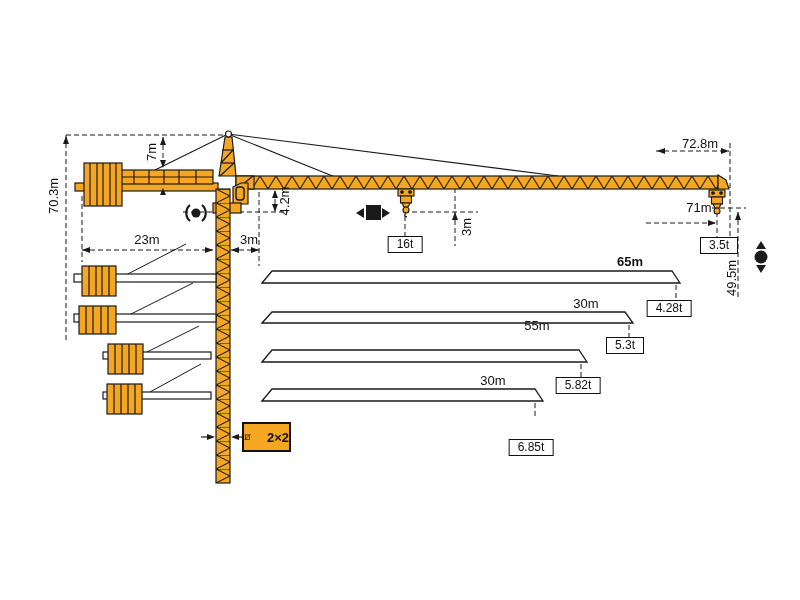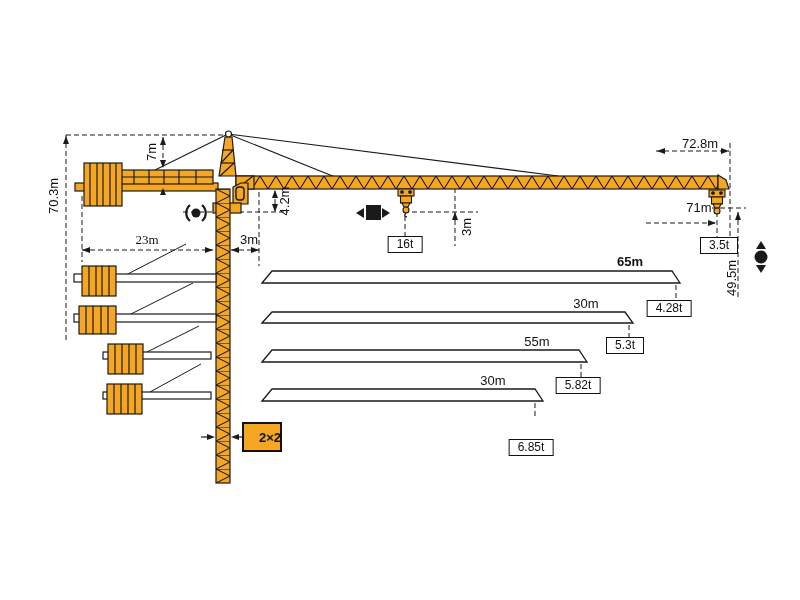--- a/index.html
+++ b/index.html
@@ -15,21 +15,21 @@
   .vlabel{
     position:absolute;font-size:13px;white-space:nowrap;
     transform:translate(-50%,-50%) rotate(-90deg);text-align:center;
   }
   .vbox{
     position:absolute;font-size:12px;white-space:nowrap;
     border:1.5px solid #111;background:#fff;padding:0 8px;line-height:15px;
     transform:translateX(-50%);text-align:center;
   }
   .section-box{
-    position:absolute;left:242px;top:422px;width:40px;height:30px;
+    position:absolute;left:242px;top:422px;width:49px;height:30px;
     background:#F5A623;border:2px solid #111;box-sizing:border-box;
     display:flex;align-items:center;justify-content:center;gap:16px;
     font-size:13px;font-weight:bold;
   }
 </style>
 </head>
 <body>
 
 <div id="canvas">
 
@@ -214,35 +214,35 @@
   </g>
   <g fill="#1a1a1a">
     <polygon points="761,241 756,249 766,249"></polygon>
     <circle cx="761" cy="257" r="6.5"></circle>
     <polygon points="761,273 756,265 766,265"></polygon>
   </g>
 </svg>
 
 <div class="vlabel" style="left:53px;top:196px;">70.3m</div>
 <div class="vlabel" style="left:151px;top:152px;">7m</div>
-<div class="hlabel" style="left:147px;top:232px;font-family:Liberation Serif, serif;">23m</div>
+<div class="hlabel" style="left:147px;top:232px;">23m</div>
 <div class="hlabel" style="left:249px;top:232px;">3m</div>
 <div class="vlabel" style="left:284px;top:201px;">4.2m</div>
 <div class="vlabel" style="left:466px;top:227px;">3m</div>
 <div class="vbox" style="left:405px;top:236px;">16t</div>
 <div class="hlabel" style="left:700px;top:136px;">72.8m</div>
 <div class="hlabel" style="left:699px;top:200px;">71m</div>
 <div class="vbox" style="left:719px;top:237px;">3.5t</div>
 <div class="vlabel" style="left:731px;top:278px;">49.5m</div>
 
 <div class="hlabel" style="left:630px;top:254px;font-weight:bold;">65m</div>
 <div class="vbox" style="left:669px;top:300px;">4.28t</div>
 <div class="hlabel" style="left:586px;top:296px;">30m</div>
 <div class="vbox" style="left:625px;top:337px;">5.3t</div>
-<div class="hlabel" style="left:537px;top:334px;">55m</div>
+<div class="hlabel" style="left:537px;top:318px;">55m</div>
 <div class="vbox" style="left:578px;top:377px;">5.82t</div>
 <div class="hlabel" style="left:493px;top:373px;">30m</div>
 <div class="vbox" style="left:531px;top:415px;margin-top:24px;">6.85t</div>
 
 <div class="section-box">
   <svg width="15" height="16" viewBox="0 0 15 16">
     <rect x="3" y="3.5" width="9" height="10" fill="none" stroke="#111" stroke-width="1.6"></rect>
     <line x1="1" y1="14.5" x2="14" y2="1.5" stroke="#111" stroke-width="1.4"></line>
   </svg>
   <span>2×2</span>

